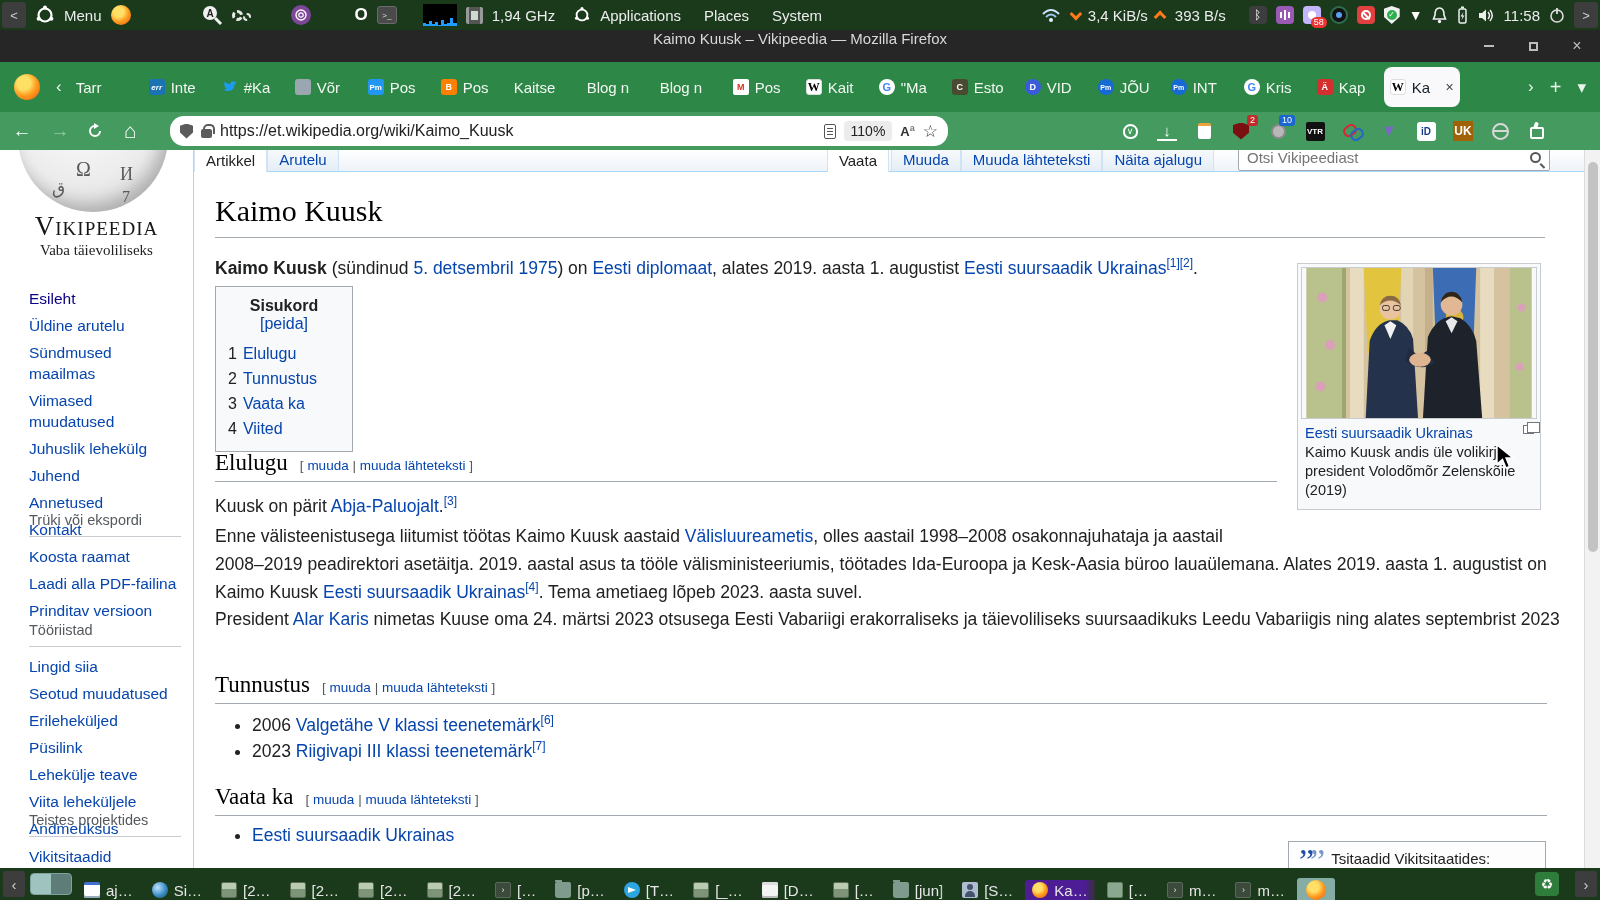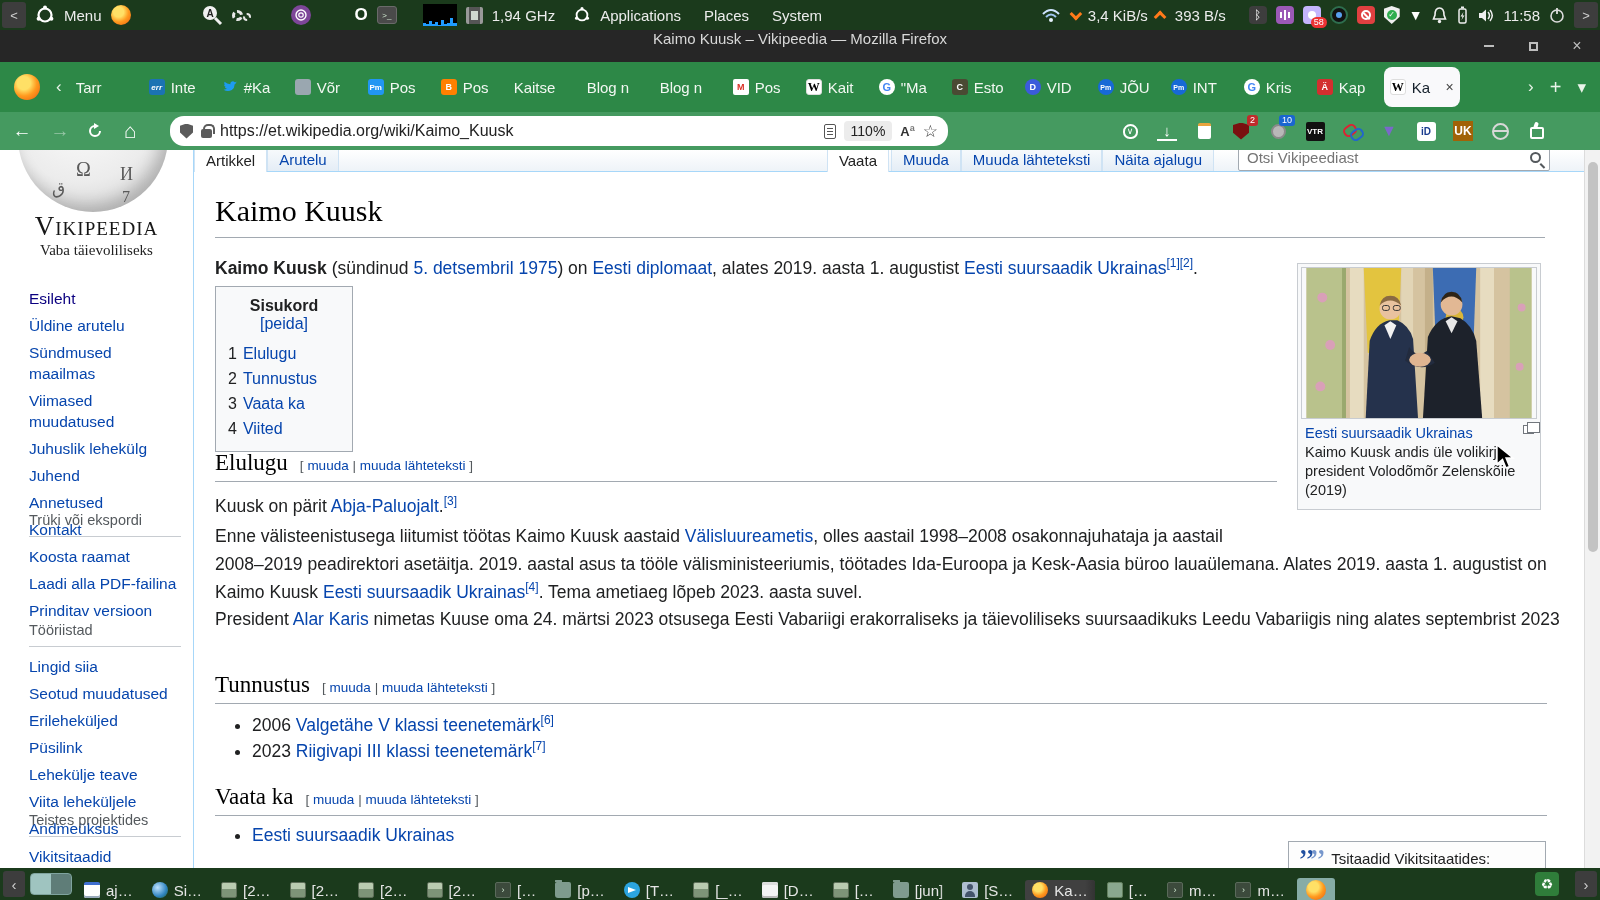--- a/index.html
+++ b/index.html
@@ -166,21 +166,21 @@
 
   
   #cursor { position:absolute; left:1496px; top:444px; z-index:60; }
 
   
   #taskbar { position:absolute; left:0; top:868px; width:1600px; height:32px; background:#1b3a1c; display:flex; align-items:center; gap:5px; padding:0 3px; color:#e6e6e6; font-size:15px; z-index:55; }
   .tk-chev { width:22px; height:26px; background:#3d3d3d; border-radius:3px; color:#cfcfcf; display:flex; align-items:center; justify-content:center; flex:none; }
   .wspace { width:42px; height:22px; border-radius:4px; background:linear-gradient(to right, #9fc4c0 0 50%, #5f7d78 50% 100%); border:1px solid #7fa39e; flex:none; }
   .titem { display:flex; align-items:center; gap:6px; padding:2px 7px; max-width:72px; overflow:hidden; position:relative; flex:none; border-radius:3px;margin-top:12px; }
   .titem::after { content:""; position:absolute; right:0; top:0; bottom:0; width:10px; background:linear-gradient(to right, rgba(27,58,28,0), #1b3a1c); }
-  .titem.active { background:#404040;align-items:center; }
+  .titem.active { background:#4c1d95;align-items:center; }
   .titem.active::after { background:linear-gradient(to right, rgba(51,51,51,0), #333); }
   .titem.hl { background:#86aca6; padding:2px 9px; }
   .titem.hl::after { background:none; }
   .ti { width:16px; height:16px; flex:none; border-radius:2px; display:flex; align-items:center; justify-content:center; font-size:9px; }
   .ti-docblue { background:#fff; border-top:3px solid #3f6fd0; box-shadow:inset 0 -2px 0 #9ab; }
   .ti-globe { border-radius:50%; background:radial-gradient(circle at 35% 35%, #bfe3ff, #2f84c0 60%, #1d5e3a); }
   .ti-image { background:linear-gradient(#b9cbb0 0 40%, #7e9478 40%); border:1px solid #5d6e58; }
   .ti-term { background:#3c4a3c; color:#cfe8cf; border:1px solid #5a6a5a; }
   .ti-folder { background:#7f9b8e; border-radius:2px 2px 3px 3px; position:relative; }
   .ti-folder::before { content:""; position:absolute; left:0; top:-3px; width:7px; height:3px; background:#7f9b8e; border-radius:2px 2px 0 0; }

